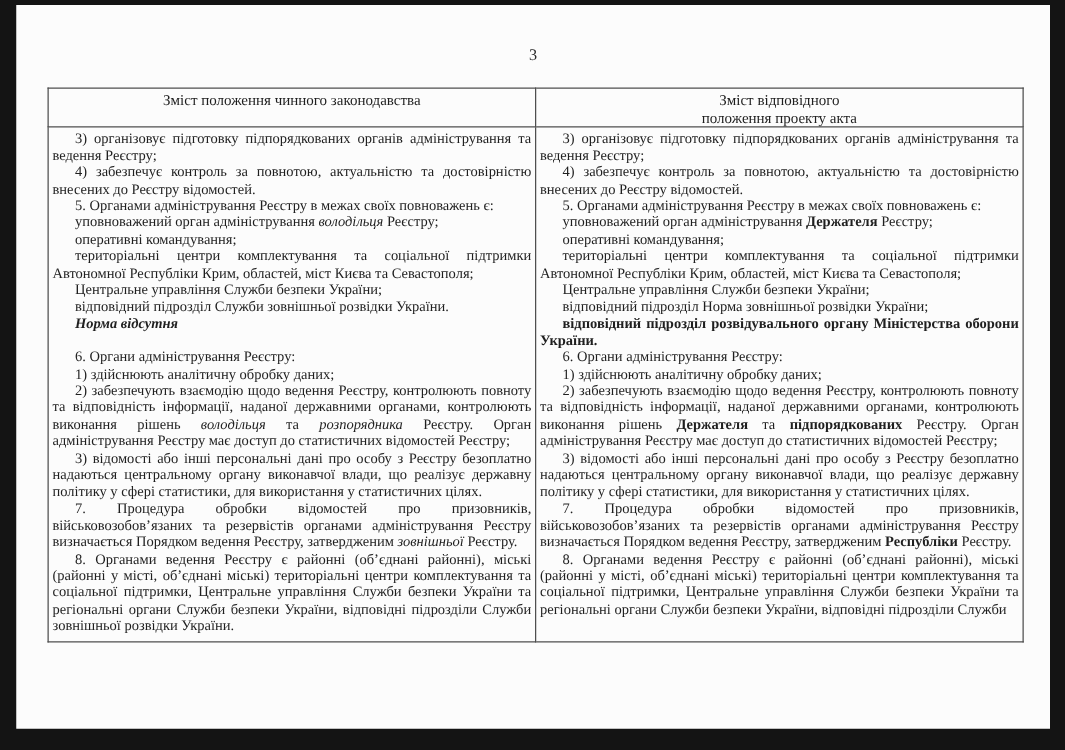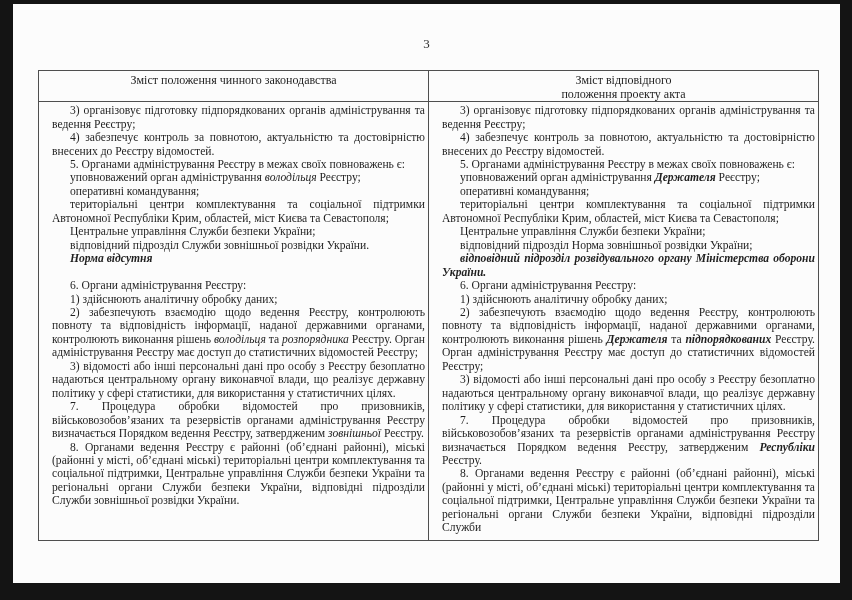--- a/index.html
+++ b/index.html
@@ -31,31 +31,31 @@
     vertical-align: top;
   }
   .doc-table th {
     font-weight: normal;
     font-size: 12px; line-height: 13.6px;
     text-align: center;
     height: 31px;
     padding-top: 3px;
   }
   .doc-table td.cell {
-    padding: 2px 3px 5px 13px;
+    padding: 2px 3px 5px 3px;
     font-size: 11.6px;
     line-height: 13.45px;
   }
   .para {
     text-align: justify;
     text-indent: 18px;
   }
   .para.spacer { height: 13.45px; }
   .run-i { font-style: italic; }
-  .run-b { font-weight: bold; font-style: italic; }
+  .run-b { font-weight: bold; }
   .run-bi { font-weight: bold; font-style: italic; }
 </style>
 </head>
 <body>
 
 <div class="frame">
   <div class="page">
     <div class="page-number">3</div>
     <table class="doc-table">
       <thead>

